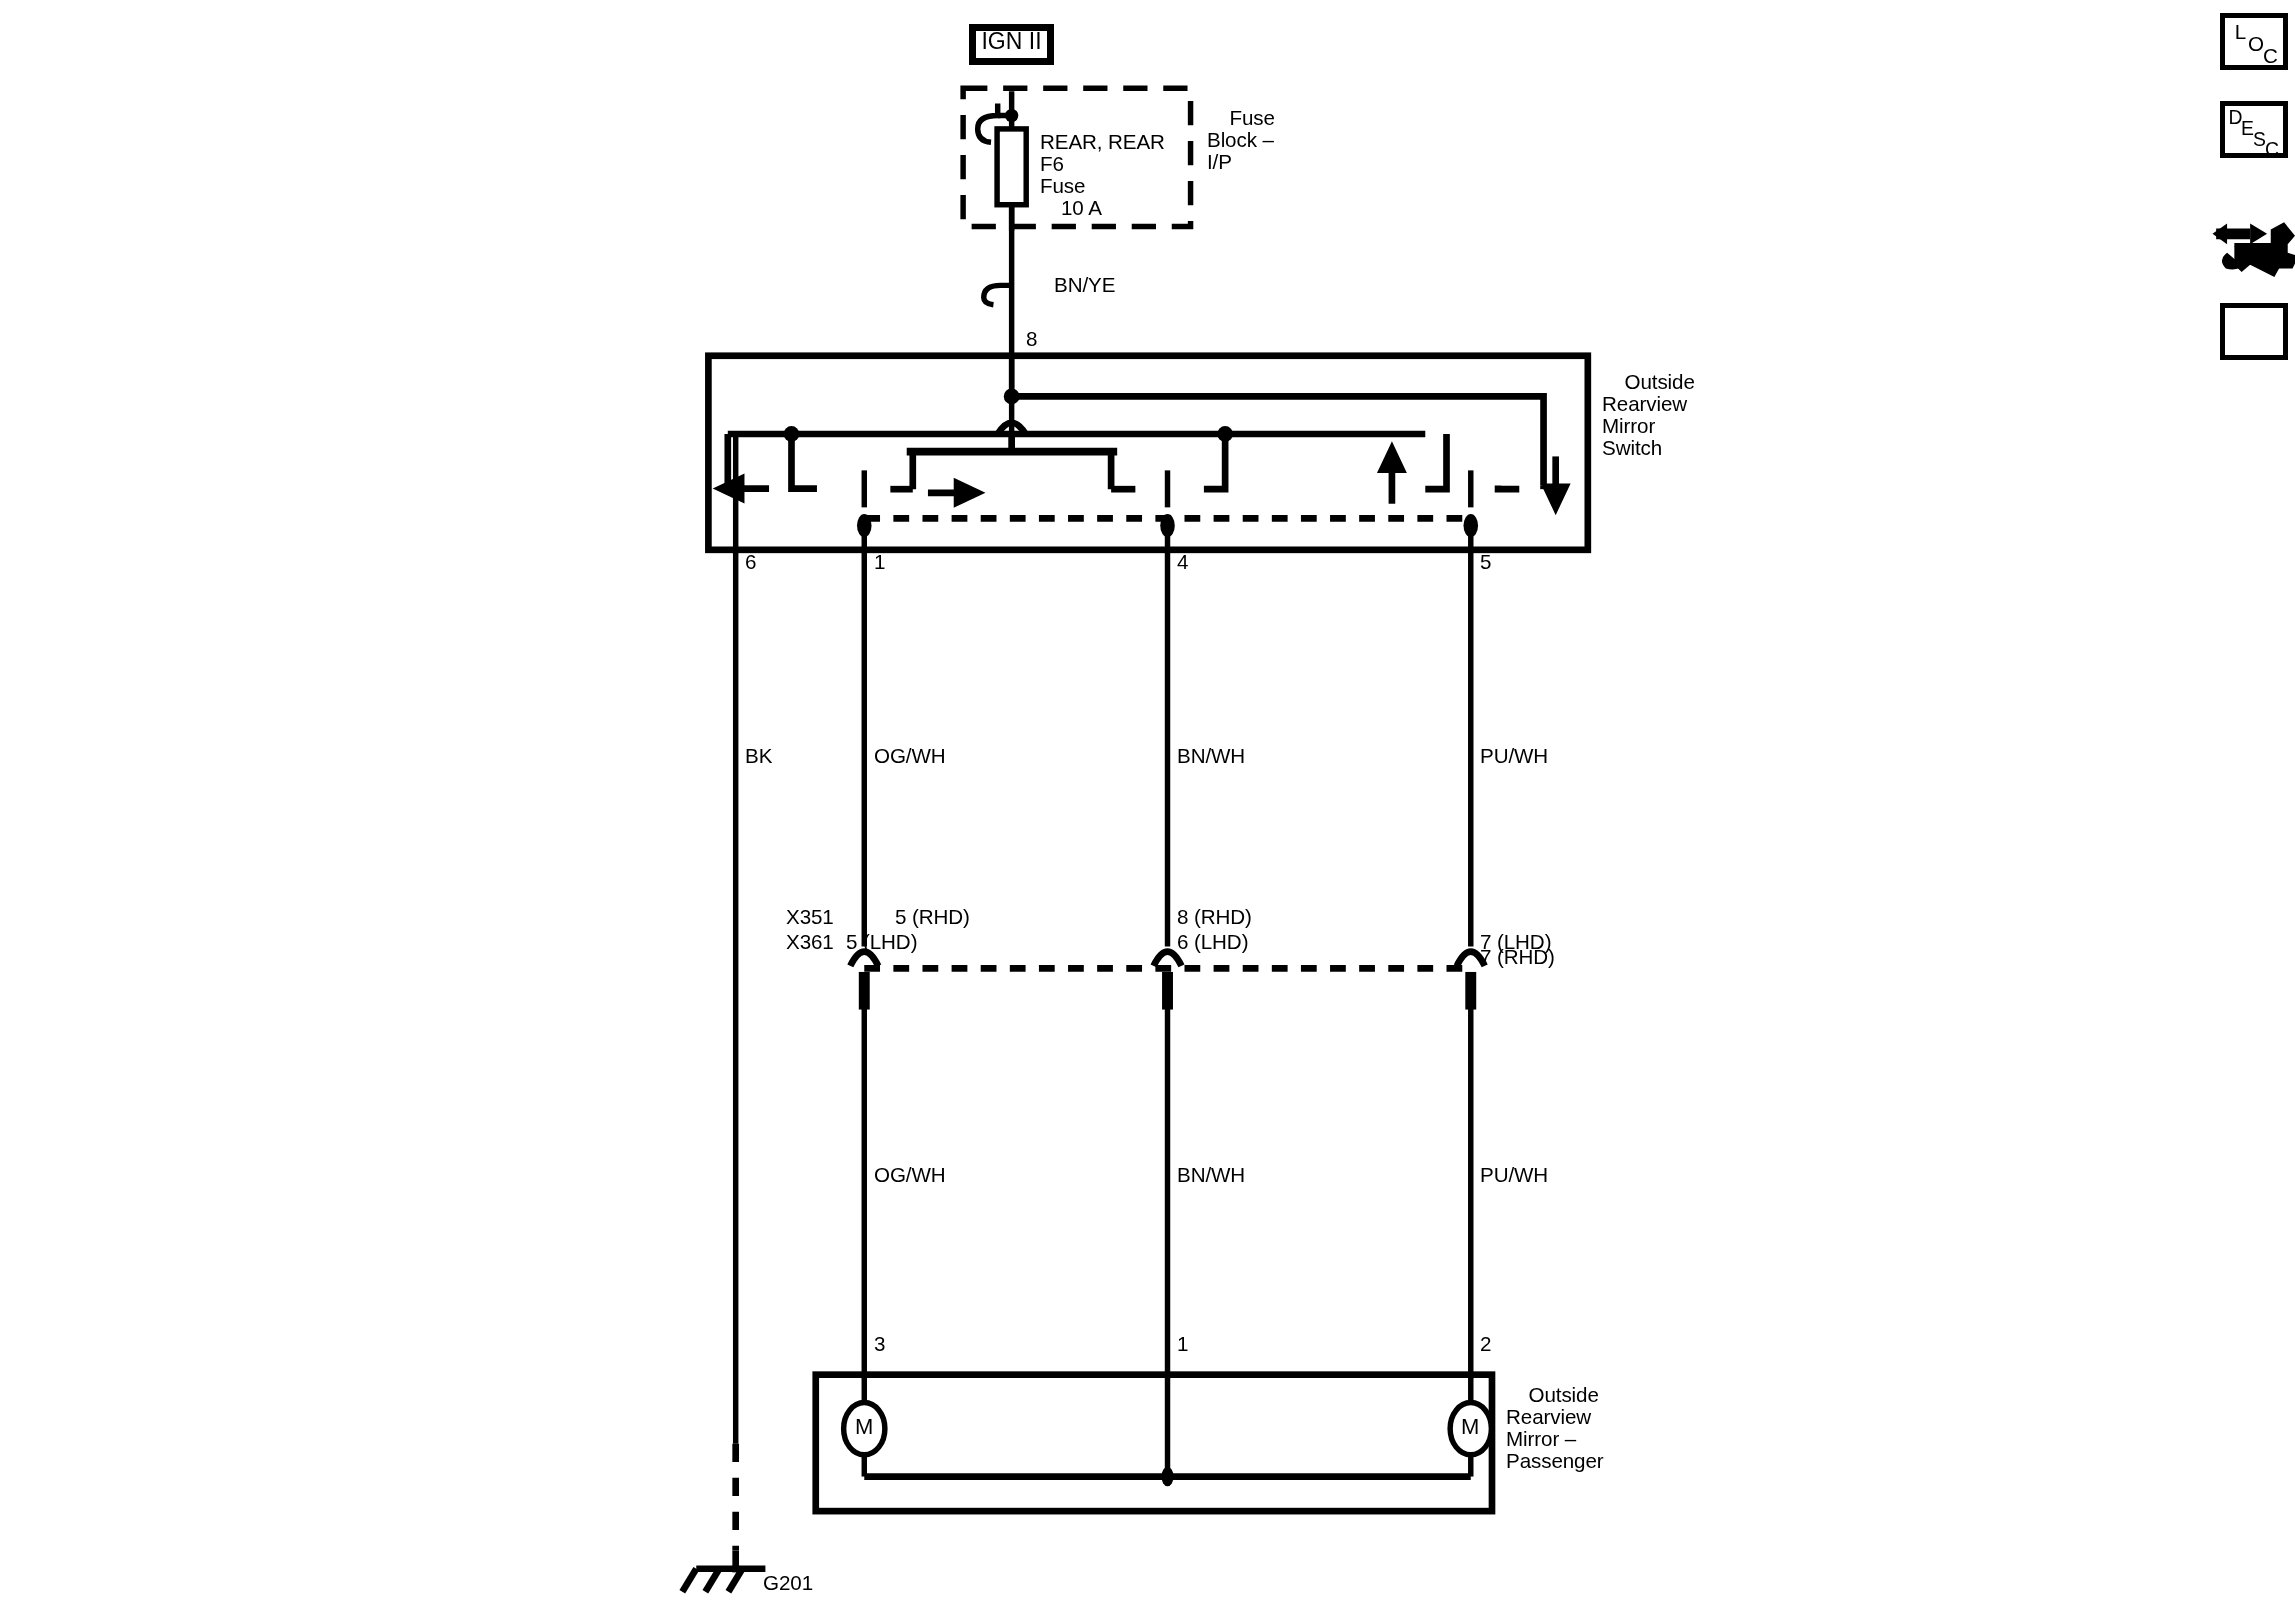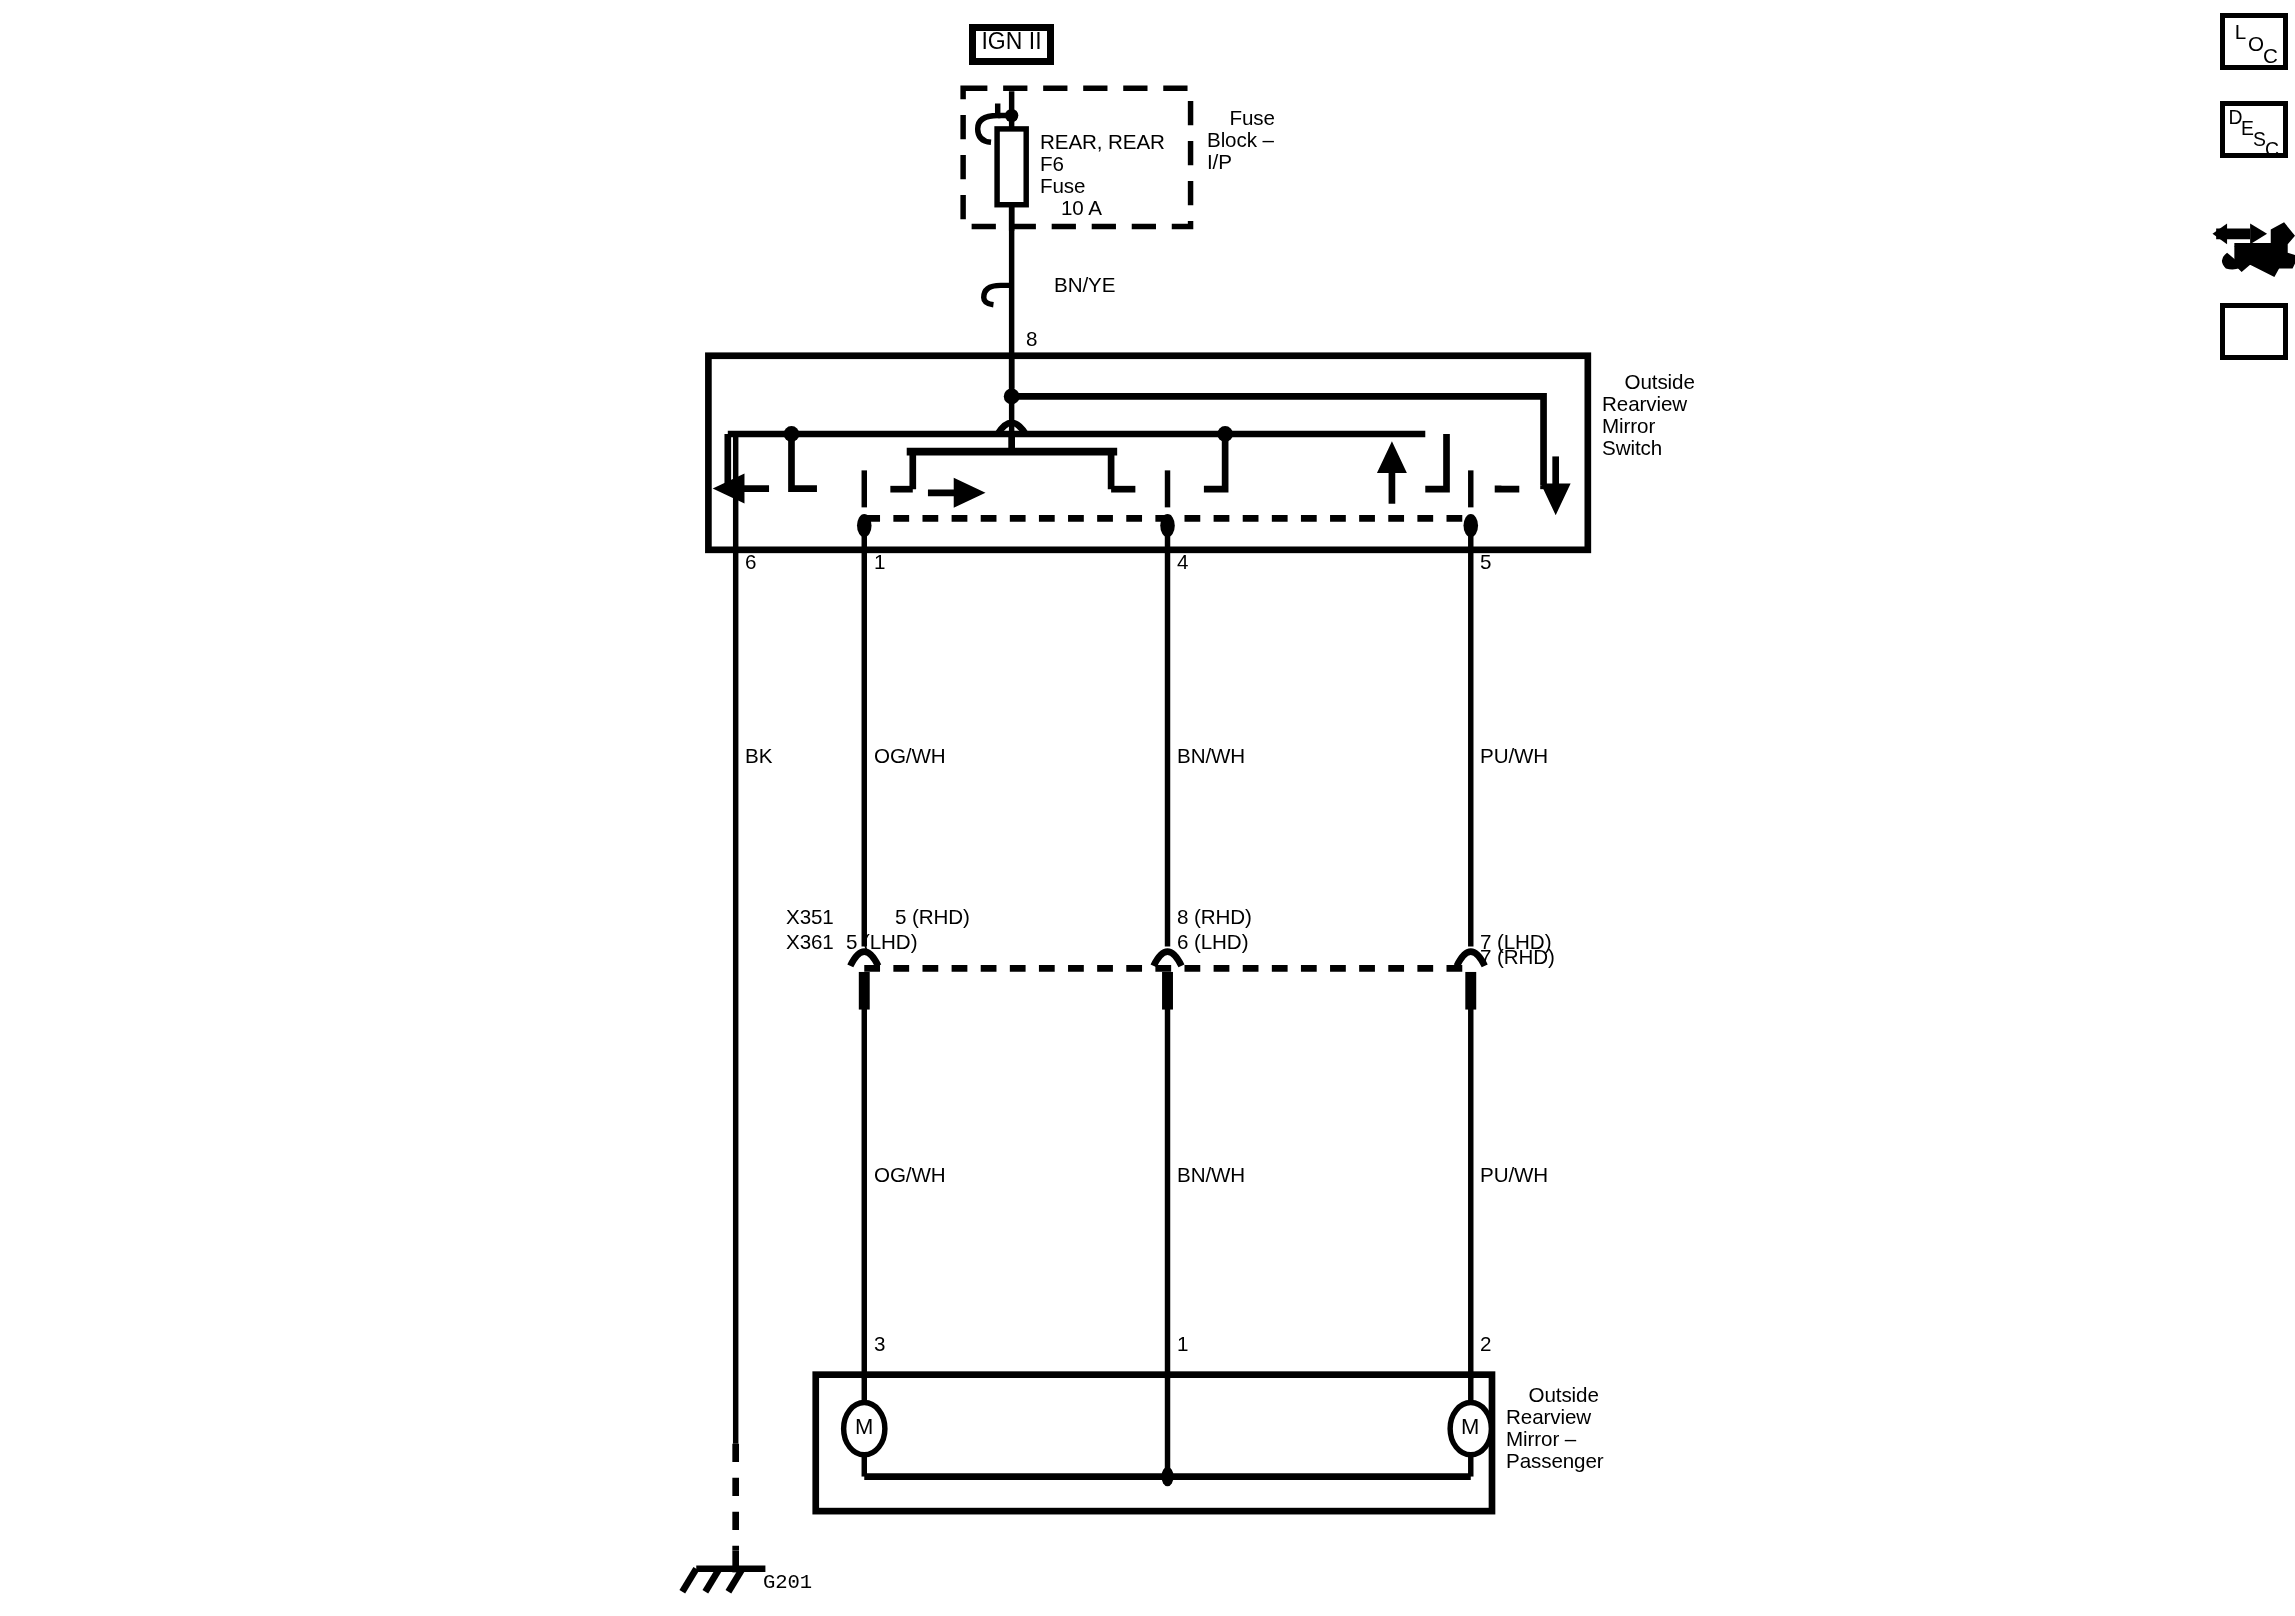--- a/index.html
+++ b/index.html
@@ -252,21 +252,21 @@
   <div class="lbl" style="left:855px; top:1416px; font-size:22px;">M</div>
   <div class="lbl" style="left:1461px; top:1416px; font-size:22px;">M</div>
 
   <div class="lbl" style="left:1506px; top:1362px; width:200px;">
     <span style="white-space:pre-line">Outside
 Rearview
 Mirror –
 Passenger</span>
   </div>
 
-  <div class="lbl" style="left:763px; top:1572px;font-family:Liberation Mono, monospace;">G201</div>
+  <div class="lbl" style="left:763px; top:1572px;">G201</div>
 
   <div class="tool tool-loc">
     <div style="position:relative;width:100%;height:100%;">
       <span class="stair" style="position:absolute;left:9.7px;top:1.8px;font-size:20.6px;">L</span>
       <span class="stair" style="position:absolute;left:23px;top:14px;font-size:20.6px;">O</span>
       <span class="stair" style="position:absolute;left:38px;top:25.5px;font-size:20.6px;">C</span>
     </div>
   </div>
 
   <div class="tool tool-desc">

